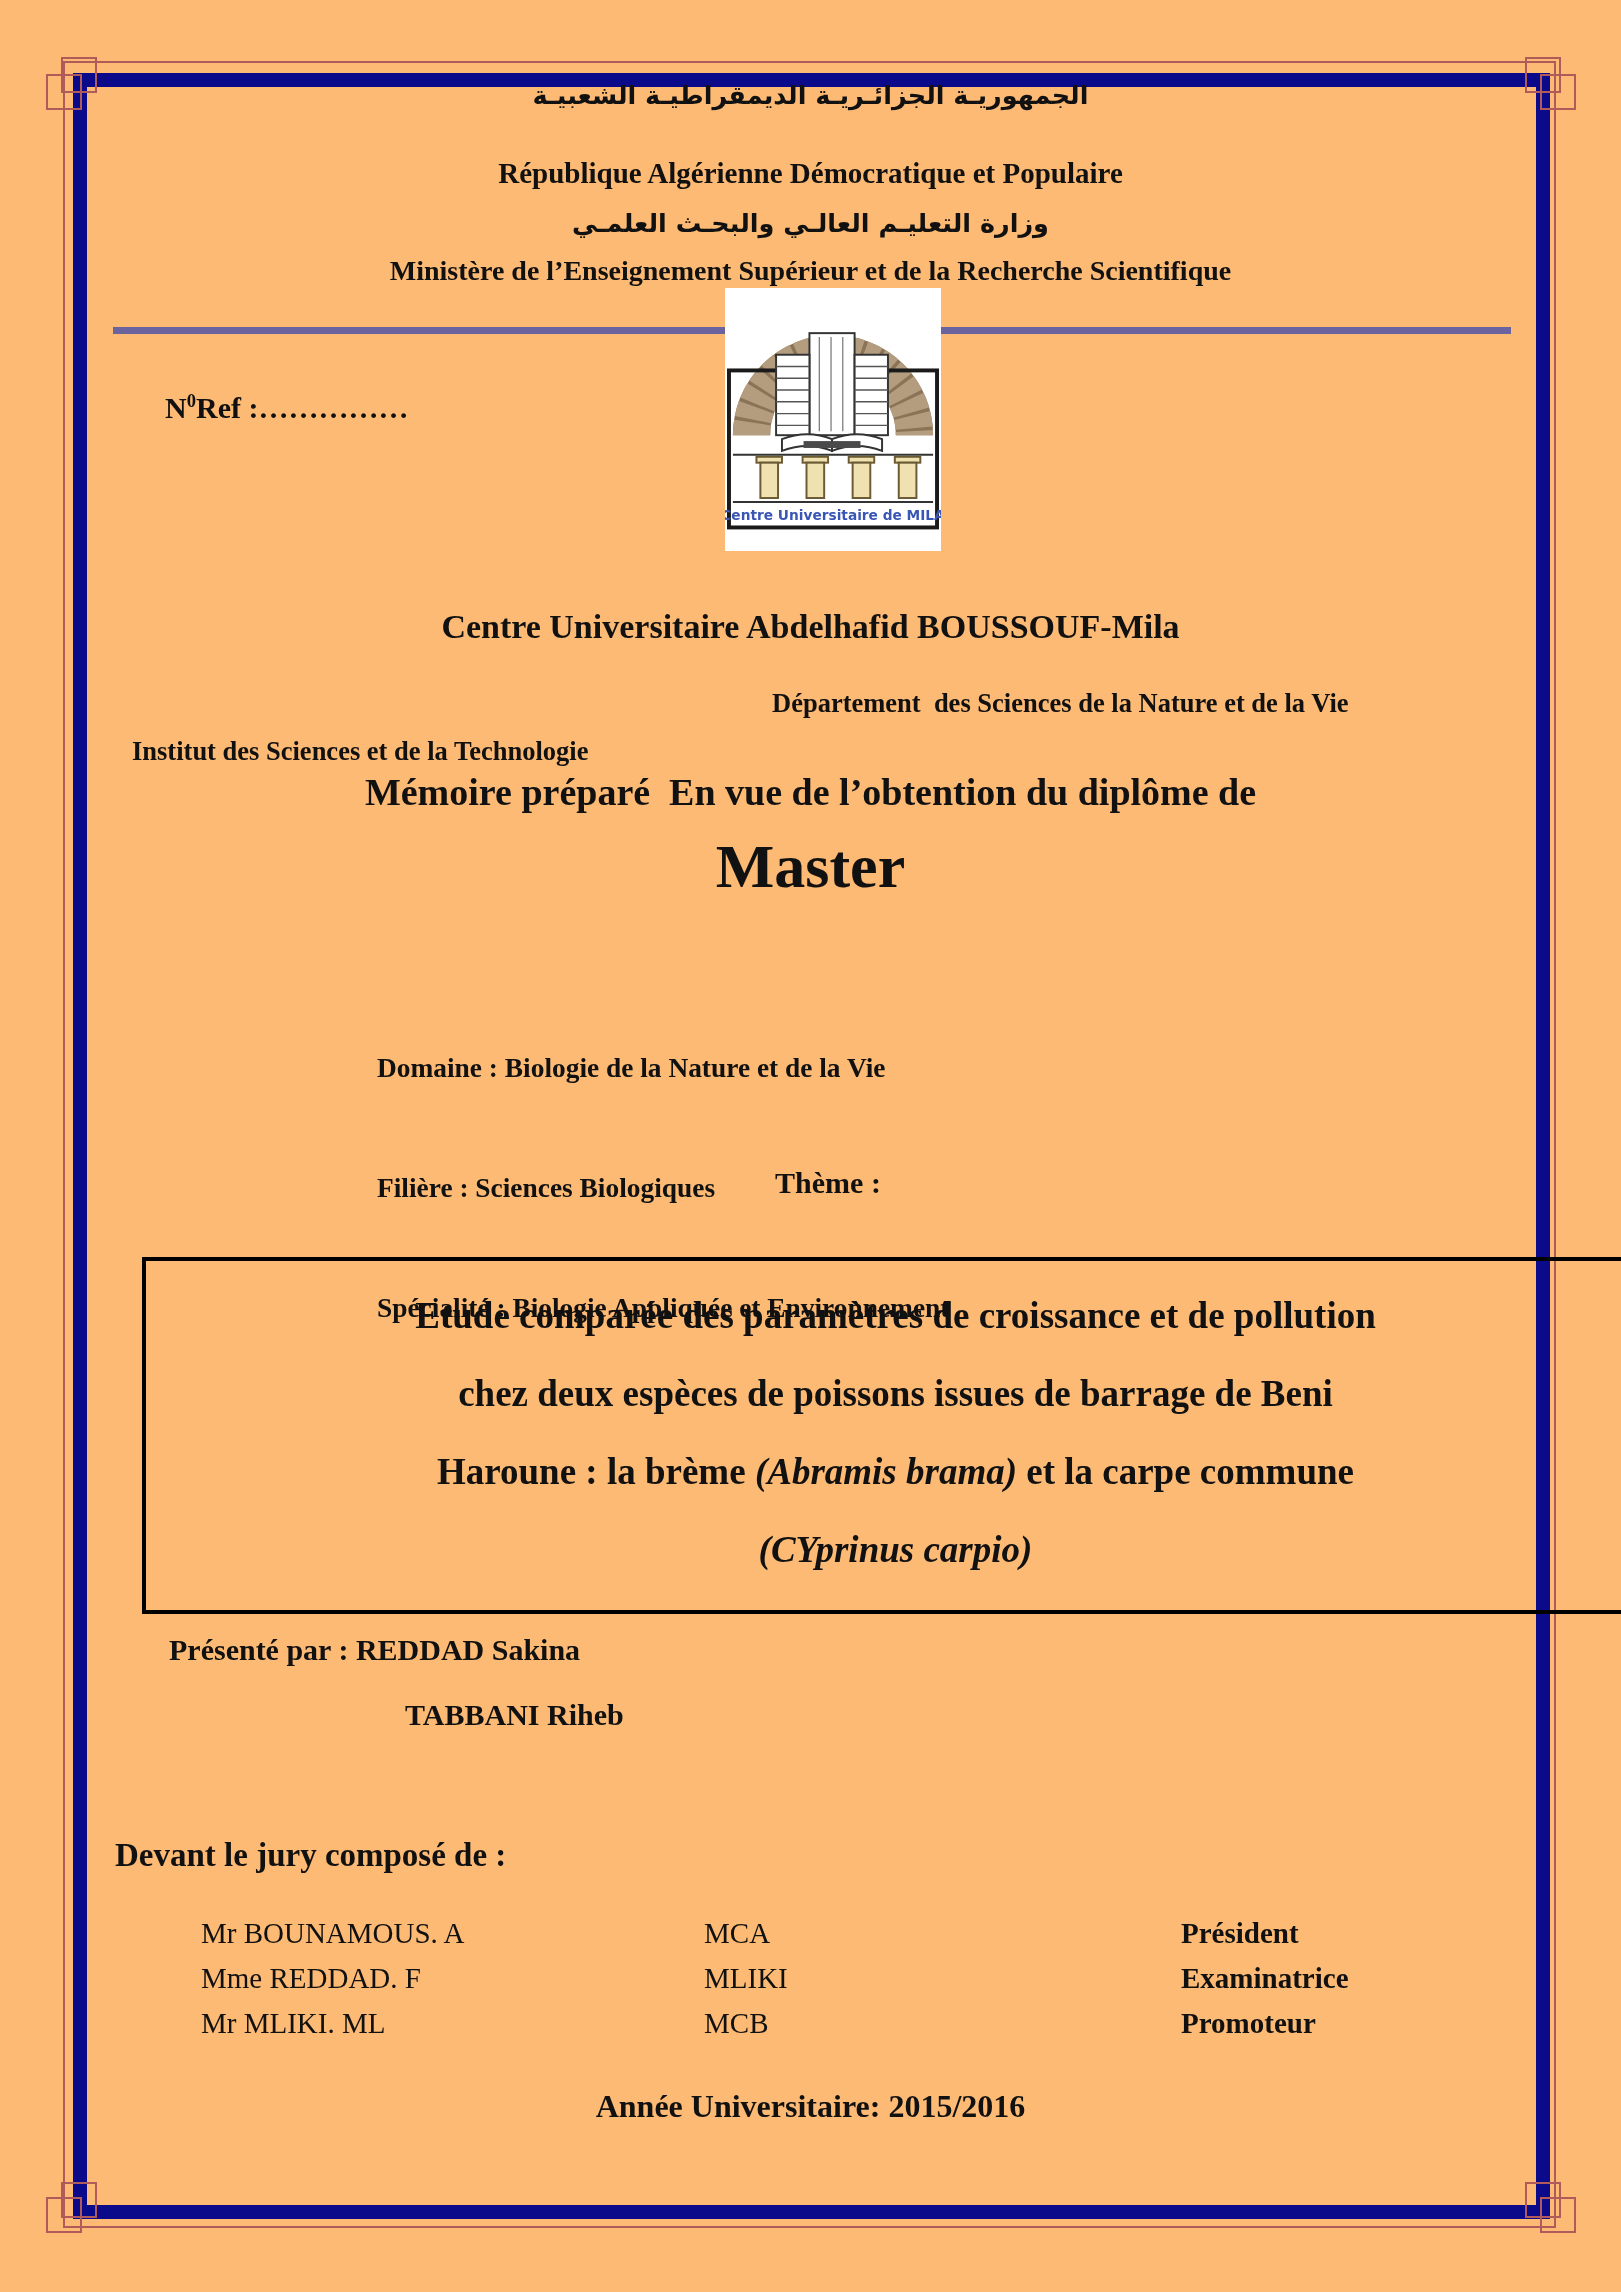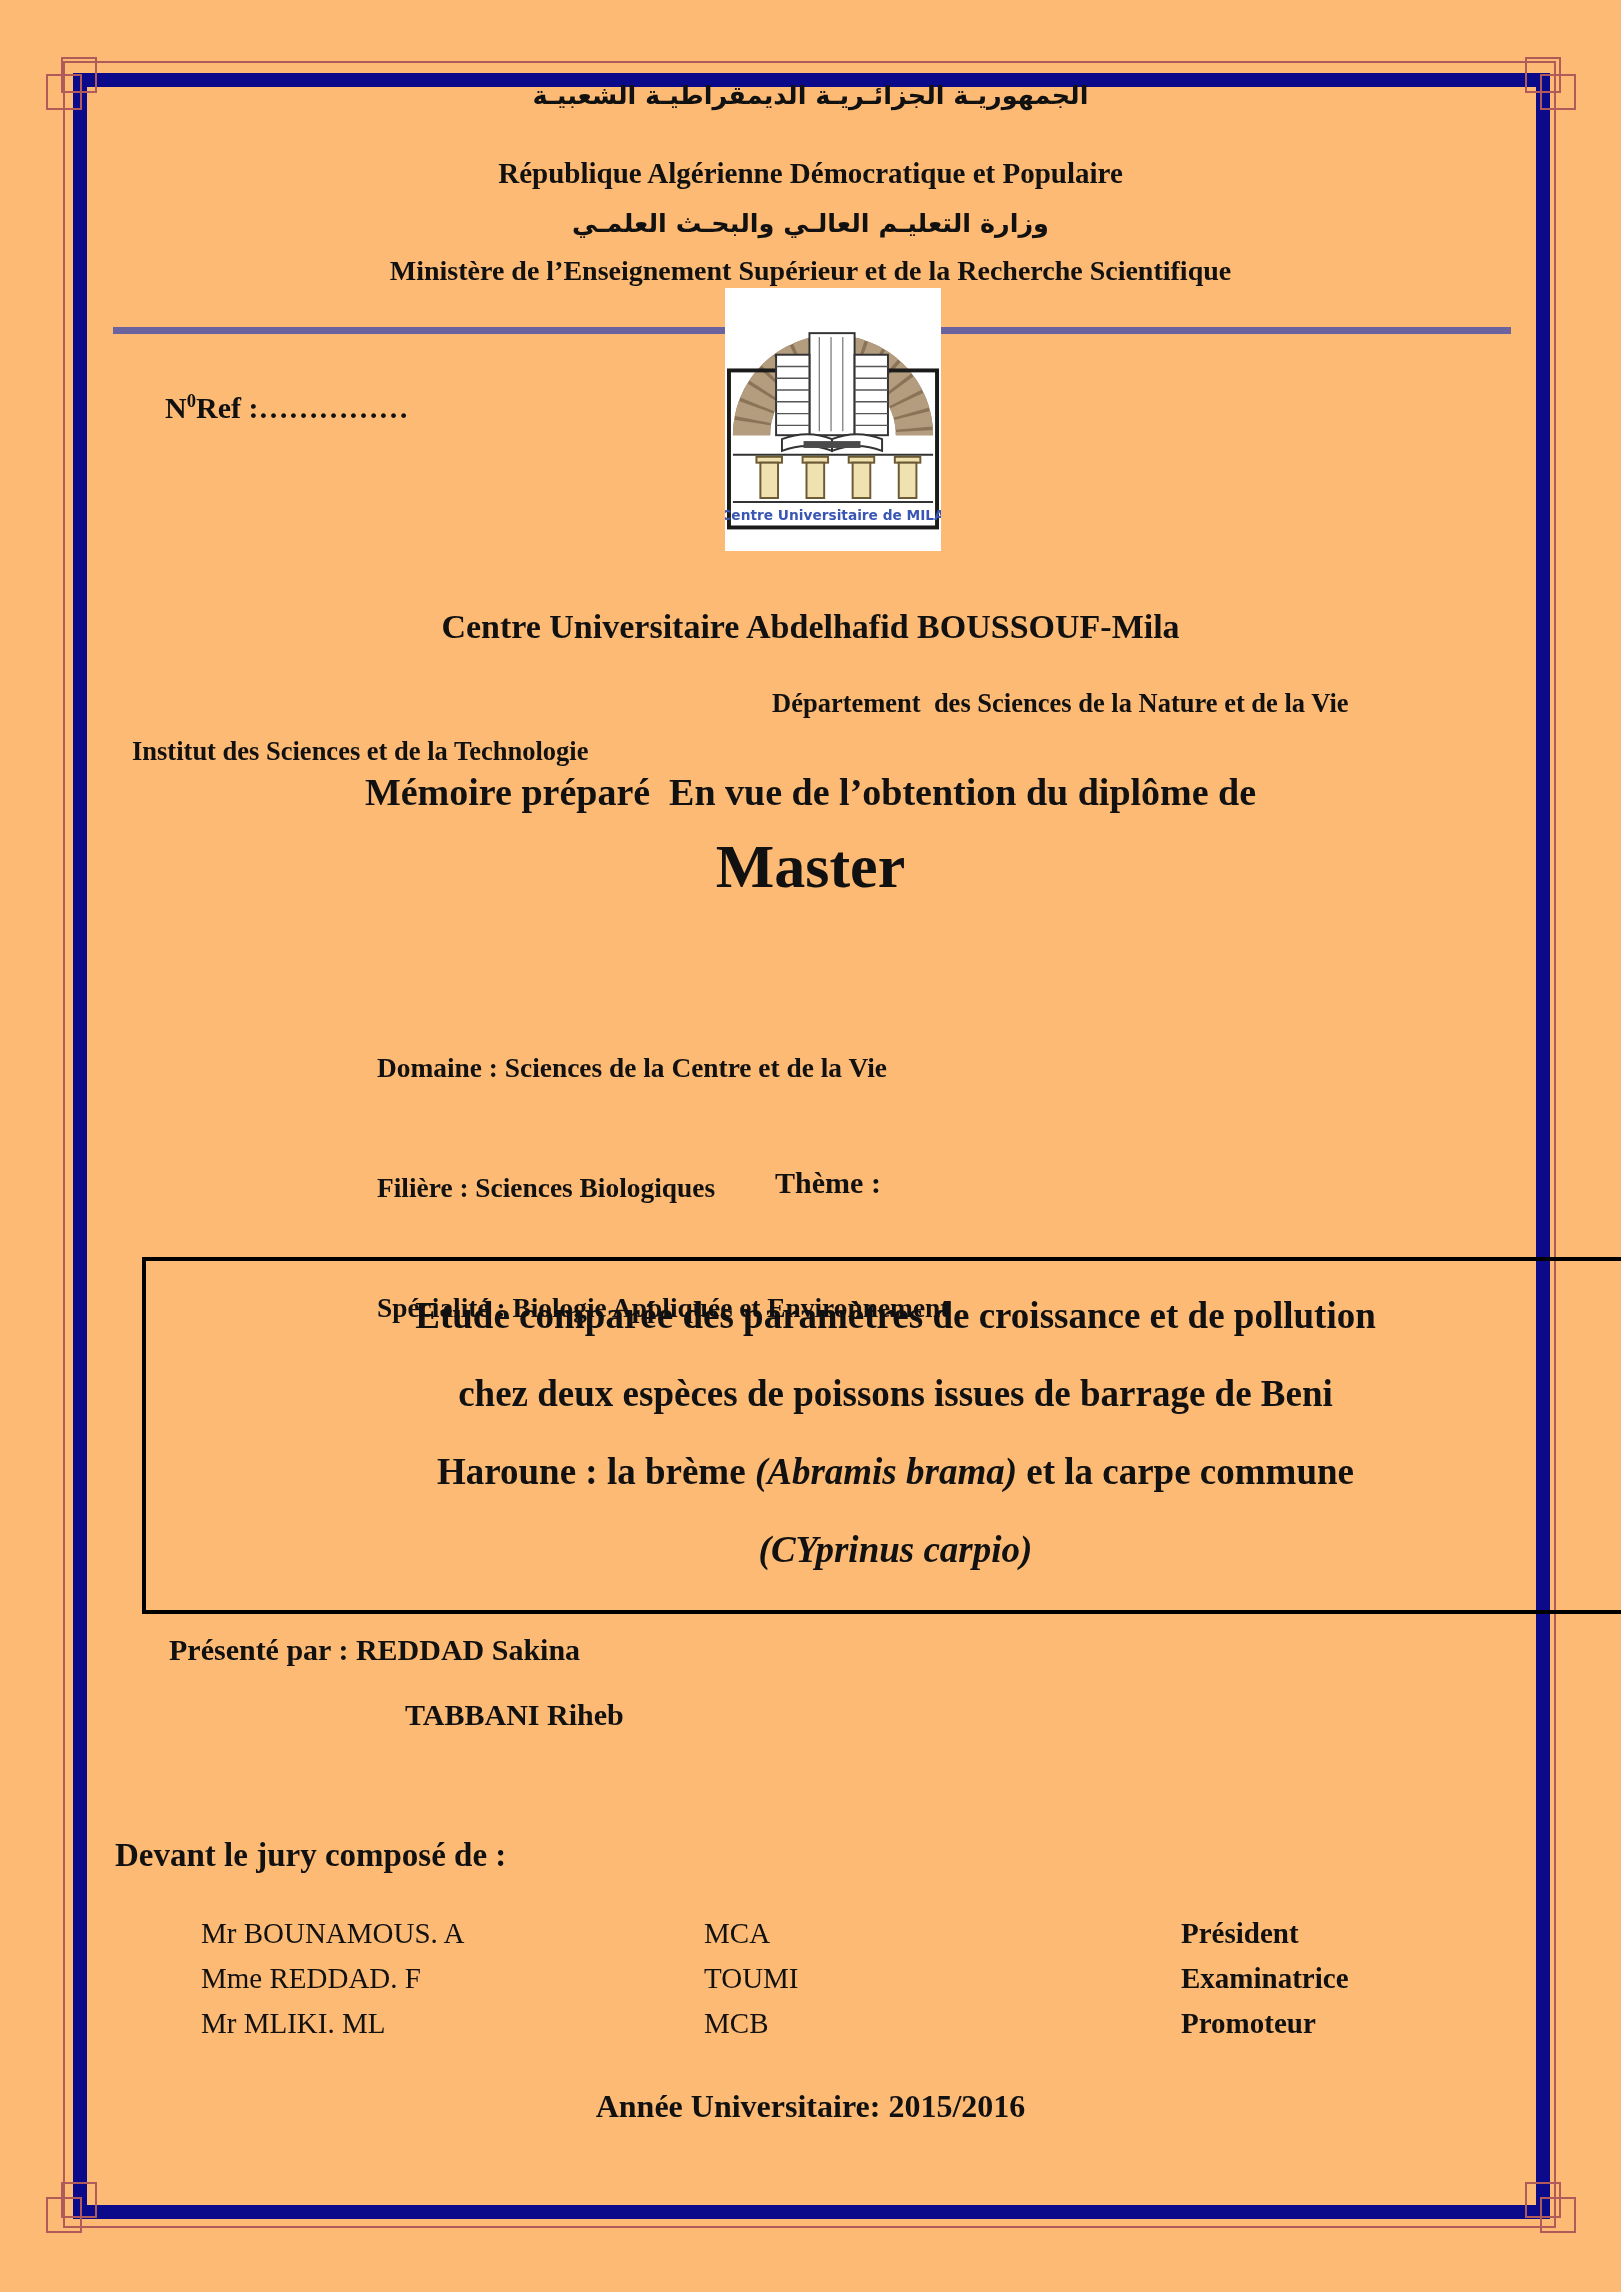--- a/index.html
+++ b/index.html
@@ -159,21 +159,21 @@
   </div>
 
   <div class="center-line uni-title">Centre Universitaire Abdelhafid BOUSSOUF-Mila</div>
   <div class="inst inst-left">Institut des Sciences et de la Technologie</div>
   <div class="inst inst-right">Département  des Sciences de la Nature et de la Vie</div>
 
   <div class="center-line memoire">Mémoire préparé  En vue de l’obtention du diplôme de</div>
   <div class="center-line master">Master</div>
 
   <div class="details">
-    <div>Domaine : Sciences de la Centre et de la Vie</div>
+    <div>Domaine : Biologie de la Nature et de la Vie</div>
     <div>Filière : Sciences Biologiques</div>
     <div>Spécialité : Biologie Appliquée et Environnement</div>
   </div>
 
   <div class="center-line theme-label">Thème :</div>
 
   <div class="theme-box">
     <div>Etude comparée des paramètres de croissance et de pollution</div>
     <div>chez deux espèces de poissons issues de barrage de Beni</div>
     <div><span>Haroune : la brème </span><span class="italic">(Abramis brama)</span><span> et la carpe commune</span></div>
@@ -185,21 +185,21 @@
 
   <div class="jury-heading">Devant le jury composé de :</div>
 
   <div class="jury-row jr0">
     <span class="name">Mr BOUNAMOUS. A</span>
     <span class="grade">MCA</span>
     <span class="role">Président</span>
   </div>
   <div class="jury-row jr1">
     <span class="name">Mme REDDAD. F</span>
-    <span class="grade">TOUMI</span>
+    <span class="grade">MLIKI</span>
     <span class="role">Examinatrice</span>
   </div>
   <div class="jury-row jr2">
     <span class="name">Mr MLIKI. ML</span>
     <span class="grade">MCB</span>
     <span class="role">Promoteur</span>
   </div>
 
   <div class="center-line year">Année Universitaire: 2015/2016</div>
 

